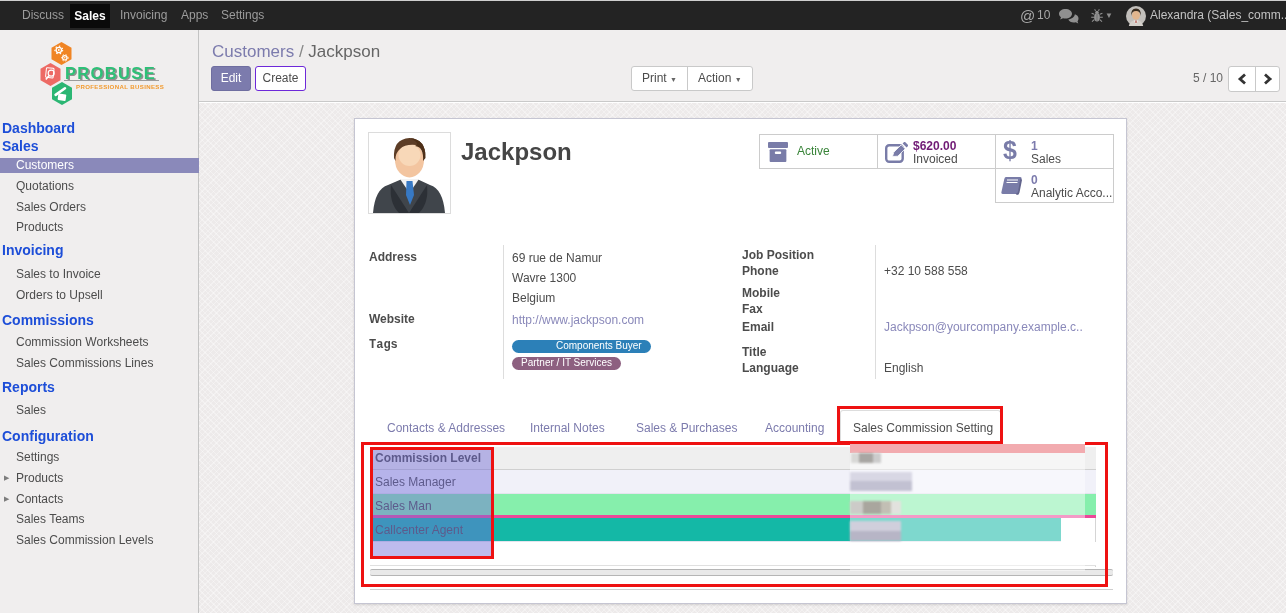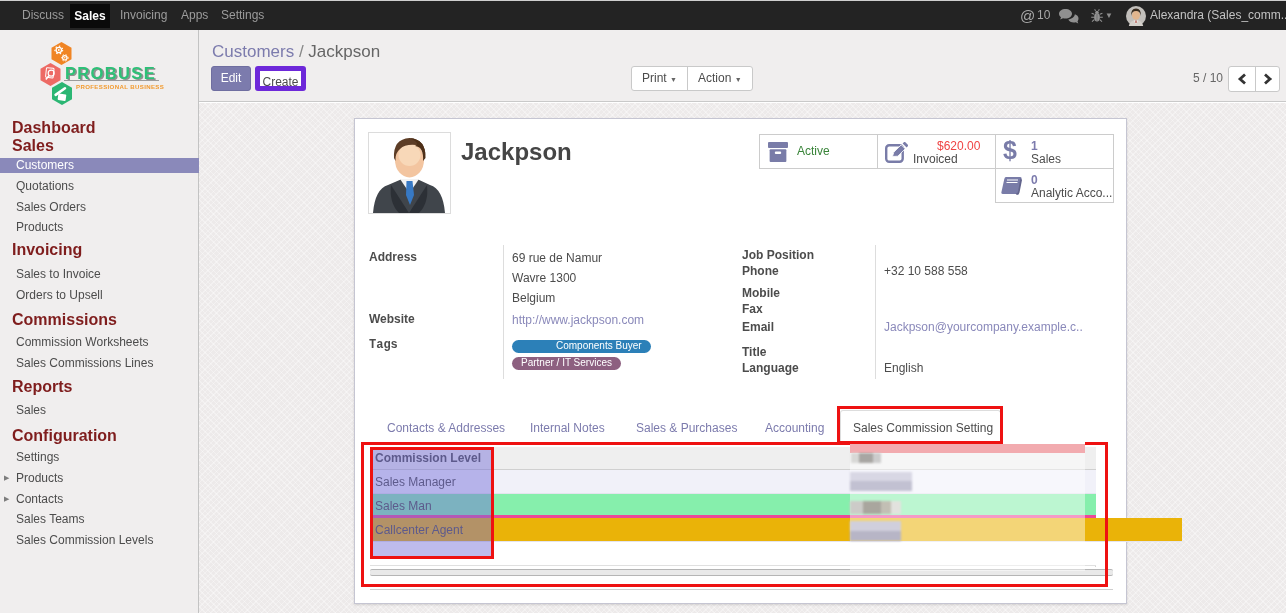--- a/index.html
+++ b/index.html
@@ -5,21 +5,21 @@
 * { margin:0; padding:0; box-sizing:border-box; }
 body { font-family:"Liberation Sans", sans-serif; }
 #root { position:relative; width:1286px; height:613px; background:#fff; overflow:hidden; }
 .abs { position:absolute; }
 
 #navbar { left:0; top:0; width:1286px; height:30px; background:#232323; border-top:1px solid #cfcfcf; }
 .navitem { position:absolute; top:0; height:29px; line-height:29px; font-size:12px; color:#9c9c9c; white-space:nowrap; }
 #nav-sales { background:#0a0a0a; color:#fff; font-weight:bold; top:3px; height:24px; line-height:24px; width:40px; text-align:center; }
 
 #sidebar { left:0; top:30px; width:199px; height:583px; background:#f0eeee; border-right:1px solid #c3c3c3; }
-.m-head { position:absolute; left:12px; font-size:16px; font-weight:bold; color:#7f1d1d; height:20px; line-height:20px; }
+.m-head { position:absolute; left:2px; font-size:14px; font-weight:bold; color:#1d4ed8; height:20px; line-height:20px; }
 .m-item { position:absolute; left:16px; font-size:12px; color:#4c4c4c; height:20px; line-height:20px; }
 #m-active { left:0; width:199px; background:#8a89ba; color:#fff; padding-left:16px; height:15px; line-height:15px; }
 .tri { position:absolute; left:4px; font-size:7px; color:#7d7d7d; }
 
 #cpanel { left:199px; top:30px; width:1087px; height:72px; background:#f0eeee; border-bottom:1px solid #c9c9c9; }
 
 #content { left:199px; top:103px; width:1087px; height:510px;
   background-color:#edeaea;
   background-image:
     repeating-linear-gradient(45deg, rgba(255,255,255,.32) 0 1px, rgba(255,255,255,0) 1px 4px),
@@ -113,21 +113,21 @@
     <div class="m-item" style="top:459px;">Contacts</div>
     <div class="m-item" style="top:479px;">Sales Teams</div>
     <div class="m-item" style="top:500px;">Sales Commission Levels</div>
   </div>
 
   <div id="cpanel" class="abs">
     <div class="abs" style="left:13px; top:12px; font-size:17px;">
       <span style="color:#7c7bad;">Customers</span><span style="color:#888;"> / </span><span style="color:#666;"> Jackpson</span>
     </div>
     <div class="abs" style="left:12px; top:36px; width:40px; height:25px; background:#7c7bad; border:1px solid #6f6ea0; border-radius:3px; color:#fff; font-size:12px; text-align:center; line-height:23px;">Edit</div>
-    <div class="abs" style="left:56px; top:36px; width:51px; height:25px; background:#fff; border:5px solid #6d28d9; border-radius:3px; color:#4c4c4c; font-size:12px; text-align:center; line-height:23px;">Create</div>
+    <div class="abs" style="left:56px; top:36px; width:51px; height:25px; background:#fff; border:1px solid #6d28d9; border-radius:3px; color:#4c4c4c; font-size:12px; text-align:center; line-height:23px;">Create</div>
     <div class="abs" style="left:432px; top:36px; height:25px; background:#fff; border:1px solid #c9c9c9; border-radius:3px; font-size:12px; color:#4c4c4c; line-height:23px;">
       <span style="display:inline-block; padding:0 10px; border-right:1px solid #c9c9c9;">Print <span style="font-size:7px; color:#666;">▼</span></span><span style="display:inline-block; padding:0 10px;">Action <span style="font-size:7px; color:#666;">▼</span></span>
     </div>
     <div class="abs" style="left:994px; top:41px; font-size:12px; color:#666;">5 / 10</div>
     <div class="abs" style="left:1029px; top:36px; width:52px; height:26px; background:#fff; border:1px solid #c9c9c9; border-radius:3px;">
       <div class="abs" style="left:26px; top:0; width:1px; height:24px; background:#c9c9c9;"></div>
       <svg class="abs" style="left:8px; top:6px;" width="10" height="12" viewBox="0 0 10 12">
           <path d="M8 1.5 L3 6 L8 10.5" stroke="#333" stroke-width="2.8" fill="none"></path>
         </svg>
       <svg class="abs" style="left:34px; top:6px;" width="10" height="12" viewBox="0 0 10 12">
@@ -163,21 +163,21 @@
           <rect x="1" y="0" width="22" height="6.5" rx="1" fill="#797ca8"></rect>
           <rect x="2.8" y="8" width="18.4" height="14" rx="1" fill="#797ca8"></rect>
           <rect x="8.5" y="10.5" width="7" height="2.8" rx="1.2" fill="#fff"></rect>
         </svg>
         <div class="abs" style="left:38px; top:10px; font-size:12px; color:#398439;">Active</div>
         <svg class="abs" style="left:126px; top:8px;" width="23" height="21" viewBox="0 0 23 21">
           <rect x="1.2" y="3.2" width="16.5" height="16.5" rx="3" fill="none" stroke="#797ca8" stroke-width="2.4"></rect>
           <path d="M7.5 14.5 L8.8 10.2 L16.2 2.8 L20.2 6.8 L12.8 14.2 Z" fill="#797ca8" stroke="#fff" stroke-width="0.8"></path>
           <path d="M17.6 1.4 L21.6 5.4 L22.6 4.4 A1.4 1.4 0 0 0 22.6 2.4 L20.6 0.4 A1.4 1.4 0 0 0 18.6 0.4 Z" fill="#797ca8"></path>
         </svg>
-        <div class="abs" style="left:154px; top:5px; font-size:12px; font-weight:normal; color:#ef4444;margin-left:24px;">$620.00</div>
+        <div class="abs" style="left:154px; top:5px; font-size:12px; font-weight:bold; color:#701a75;">$620.00</div>
         <div class="abs" style="left:154px; top:18px; font-size:12px; color:#4c4c4c;">Invoiced</div>
         <div class="abs" style="left:244px; top:2px; font-size:25px; font-weight:bold; color:#797ca8;">$</div>
         <div class="abs" style="left:272px; top:5px; font-size:12px; font-weight:bold; color:#7c7bad;">1</div>
         <div class="abs" style="left:272px; top:18px; font-size:12px; color:#4c4c4c;">Sales</div>
         <svg class="abs" style="left:242px; top:42px;" width="24" height="20" viewBox="0 0 24 20">
           <path d="M5 1 H19 Q21 1 20.6 3 L18 16 Q17.6 18 15.6 18 H2.6 Q0.6 18 1 16 L3.4 3 Q3.8 1 5 1 Z" fill="#797ca8" transform="skewX(-2)"></path>
           <path d="M6 4 L17 4 M5.5 6.5 L16.5 6.5" stroke="#fff" stroke-width="1.1"></path>
           <path d="M19.5 2 L17 15.5 Q16.6 17.5 14.6 17.5 L15.8 19 Q18 19 18.5 16.5 L21 4 Z" fill="#62648c"></path>
         </svg>
         <div class="abs" style="left:272px; top:39px; font-size:12px; font-weight:bold; color:#7c7bad;">0</div>
@@ -217,21 +217,21 @@
       <div class="abs" style="left:15px; top:328px; width:726px; height:120px; border-right:1px solid #d5d5d5;">
         <div class="abs" style="left:0; top:23px; width:726px; height:24px; background:#f1f1f9; border-bottom:1px solid #e4e4ee;">
           <div class="abs" style="left:5px; top:5px; font-size:12px; color:#4c4c4c;">Sales Manager</div>
         </div>
         <div class="abs" style="left:0; top:0; width:726px; height:23px; background:#efefef; border-bottom:1px solid #d0d0d0;">
           <div class="abs" style="left:5px; top:4px; font-size:12px; font-weight:bold; color:#4c4c4c;">Commission Level</div>
         </div>
         <div class="abs" style="left:0; top:47px; width:726px; height:24px; background:#86efac; border-bottom:3px solid #ec4899;">
           <div class="abs" style="left:5px; top:5px; font-size:12px; color:#4c4c4c;">Sales Man</div>
         </div>
-        <div class="abs" style="left:0; top:71px; width:812px; height:24px; background:#eab308; border-bottom:1px solid #e4e4ee;">
+        <div class="abs" style="left:0; top:71px; width:691px; height:24px; background:#14b8a6; border-bottom:1px solid #e4e4ee;">
           <div class="abs" style="left:5px; top:5px; font-size:12px; color:#4c4c4c;">Callcenter Agent</div>
         </div>
         <div class="abs" style="left:0; top:95px; width:726px; height:24px; background:#fff; border-bottom:1px solid #e0e0e0;"></div>
       </div>
 
       <div class="abs" style="left:15px; top:450px; width:743px; height:7px; background:#e9e9e9; border-top:1px solid #b5b5b5; border-bottom:1px solid #b5b5b5; border-radius:2px;"></div>
 
       <div class="abs" style="left:15px; top:470px; width:743px; height:1px; background:#cfcfcf;"></div>
     </div>
   </div>

